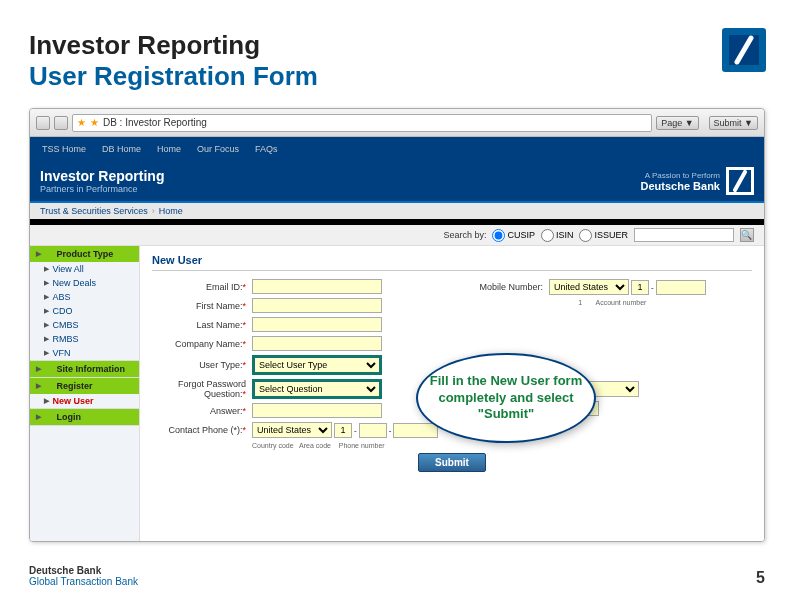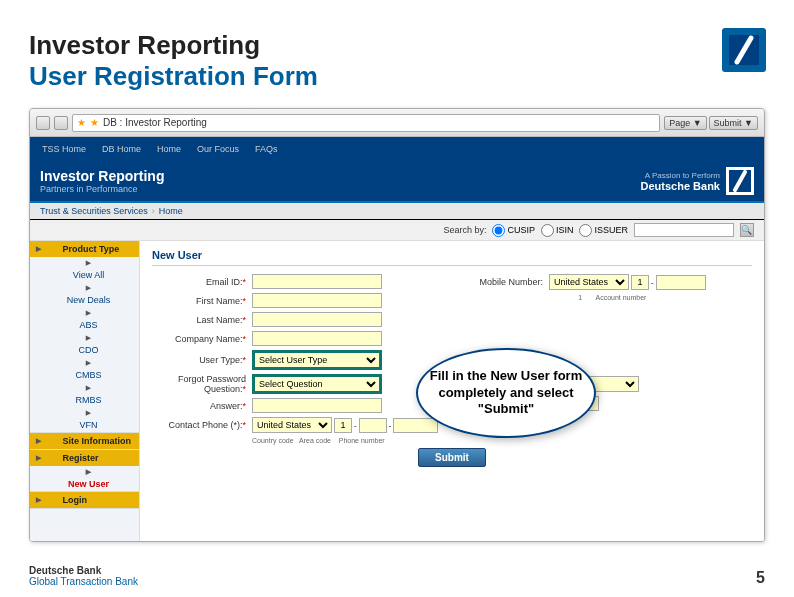--- a/index.html
+++ b/index.html
@@ -103,21 +103,21 @@
       display: flex;
       align-items: center;
       gap: 4px;
     }
     .browser-address-icon {
       color: #f90;
       font-size: 10px;
     }
     .browser-tools {
       display: flex;
-      gap: 2px;
+      gap: 10px;
     }
     .browser-tool-btn {
       font-size: 9px;
       padding: 1px 4px;
       background: linear-gradient(to bottom, #f0f0f0, #d0d0d0);
       border: 1px solid #999;
       border-radius: 2px;
       color: #333;
     }
 
@@ -187,21 +187,21 @@
 
     
     .app-secondary-nav {
       background: #e8e8e8;
       padding: 3px 10px;
       display: flex;
       align-items: center;
       gap: 4px;
       font-size: 9px;
       color: #555;
-      border-bottom: 1px solid #000000;
+      border-bottom: 6px solid #000000;
     }
     .app-secondary-nav a { color: #003f7f; text-decoration: none; font-size: 9px; }
     .breadcrumb-sep { color: #999; }
 
     
     .app-search-bar {
       background: #f0f0f0;
       padding: 3px 10px;
       display: flex;
       align-items: center;
@@ -241,40 +241,39 @@
       background: #f0f4f8;
       border-right: 1px solid #ddd;
       padding: 0;
       flex-shrink: 0;
       overflow-y: auto;
     }
     .sidebar-section {
       border-bottom: 1px solid #ddd;
     }
     .sidebar-section-header {
-      background: #eab308;
+      background: #84cc16;
       padding: 3px 6px;
       font-size: 9px;
       font-weight: bold;
       color: #222;
       display: flex;
       align-items: center;
-      gap: 21px;
+      gap: 15px;
       cursor: pointer;
     }
     .sidebar-section-header .arrow { font-size: 7px; color: #555; }
     .sidebar-item {
       padding: 2px 6px 2px 14px;
       font-size: 9px;
       color: #003f7f;
       cursor: pointer;
       display: flex;
       align-items: center;
       gap: 3px;
-      flex-direction: column;
     }
     .sidebar-item .arrow { font-size: 7px; color: #555; }
     .sidebar-item.active { font-weight: bold; color: #c00; }
 
     
     .app-content-area {
       flex: 1;
       padding: 8px 12px;
       background: #fff;
       overflow-y: auto;
@@ -353,21 +352,21 @@
       height: 90px;
       background: #fff;
       border: 2px solid #003f7f;
       border-radius: 50%;
       display: flex;
       align-items: center;
       justify-content: flex-start;
       text-align: center;
       font-size: 13px;
       font-weight: bold;
-      color: #000000;
+      color: #15803d;
       padding: 10px;
       box-shadow: 2px 2px 8px rgba(0,0,0,0.3);
       z-index: 10;
       line-height: 1.3;
     }
 
     
     .slide-footer {
       position: absolute;
       bottom: 10px;

